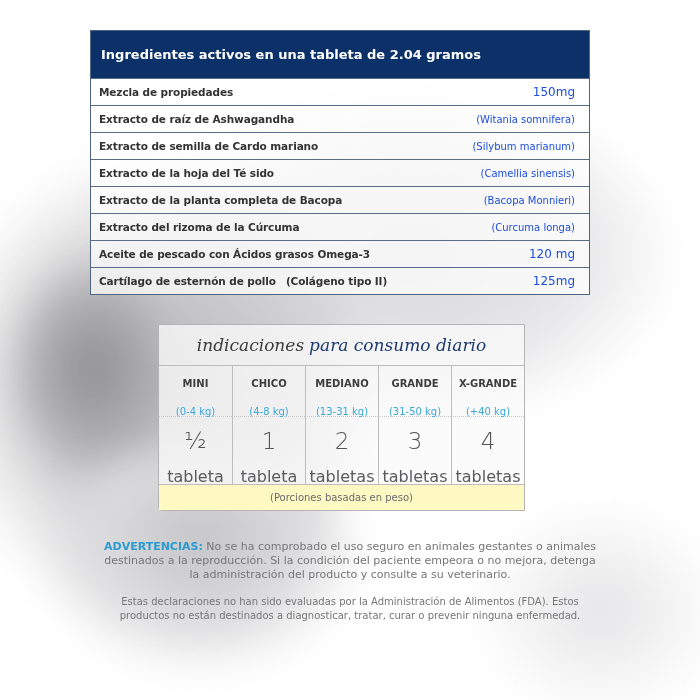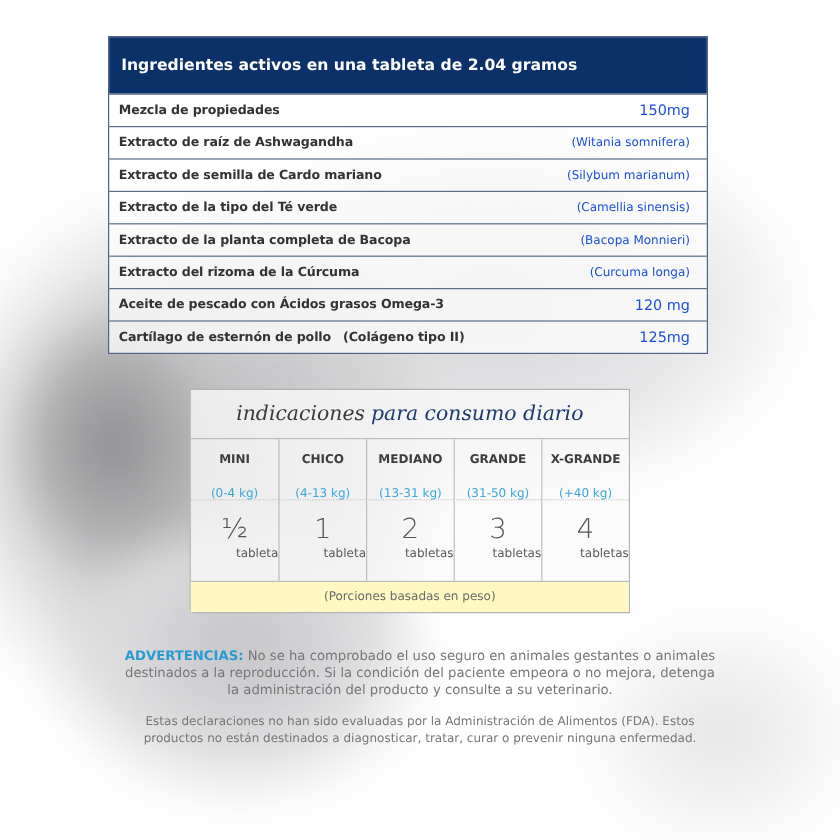--- a/index.html
+++ b/index.html
@@ -51,21 +51,21 @@
   .dose-title .t1 { color: #3b3b3d; }
   .dose-title .t2 { color: #1c3a6e; margin-left: 5px; }
   .dose-grid { display: grid; grid-template-columns: repeat(5, 1fr); }
   .dose-cell { border-left: 1.5px solid #bdbdbf; text-align: center; }
   .dose-cell:first-child { border-left: none; }
   .dose-head-cell { height: 51px; padding-top: 12px; border-bottom: 1px dotted #c8c8ca; }
   .size { font-size: 10px; font-weight: bold; color: #3d3d3f; }
   .range { font-size: 10px; color: #3aa8d8; margin-top: 17px; }
   .dose-val-cell { height: 67px; padding-top: 10px; }
   .qty { font-size: 23px; color: #555557; font-weight: 300; line-height: 28px; }
-  .unit { font-size: 10px; color: #5a5a5c; margin-top: 1px; text-align: right; }
+  .unit { font-size: 16px; color: #5a5a5c; margin-top: 12px; }
   .dose-foot {
     height: 26px; background: #fef9c3; border-top: 1.5px solid #bdbdbf;
     display: flex; align-items: center; justify-content: center;
     font-size: 10px; color: #6a6a6c;
   }
 
   
   .warn {
     position: absolute; left: 100px; top: 540px; width: 500px;
     text-align: center; font-size: 11px; line-height: 14px; color: #767678;
@@ -95,21 +95,21 @@
   </div>
   <div class="ing-row">
     <span class="name">Extracto de raíz de Ashwagandha</span>
     <span class="val">(Witania somnifera)</span>
   </div>
   <div class="ing-row">
     <span class="name">Extracto de semilla de Cardo mariano</span>
     <span class="val">(Silybum marianum)</span>
   </div>
   <div class="ing-row">
-    <span class="name">Extracto de la tipo del Té verde</span>
+    <span class="name">Extracto de la hoja del Té sido</span>
     <span class="val">(Camellia sinensis)</span>
   </div>
   <div class="ing-row">
     <span class="name">Extracto de la planta completa de Bacopa</span>
     <span class="val">(Bacopa Monnieri)</span>
   </div>
   <div class="ing-row">
     <span class="name">Extracto del rizoma de la Cúrcuma</span>
     <span class="val">(Curcuma longa)</span>
   </div>
@@ -130,21 +130,21 @@
     <span class="t1">indicaciones</span>
     <span class="t2">para consumo diario</span>
   </div>
   <div class="dose-grid">
     <div class="dose-cell dose-head-cell">
       <div class="size">MINI</div>
       <div class="range">(0-4 kg)</div>
     </div>
     <div class="dose-cell dose-head-cell">
       <div class="size">CHICO</div>
-      <div class="range">(4-13 kg)</div>
+      <div class="range">(4-8 kg)</div>
     </div>
     <div class="dose-cell dose-head-cell">
       <div class="size">MEDIANO</div>
       <div class="range">(13-31 kg)</div>
     </div>
     <div class="dose-cell dose-head-cell">
       <div class="size">GRANDE</div>
       <div class="range">(31-50 kg)</div>
     </div>
     <div class="dose-cell dose-head-cell">

